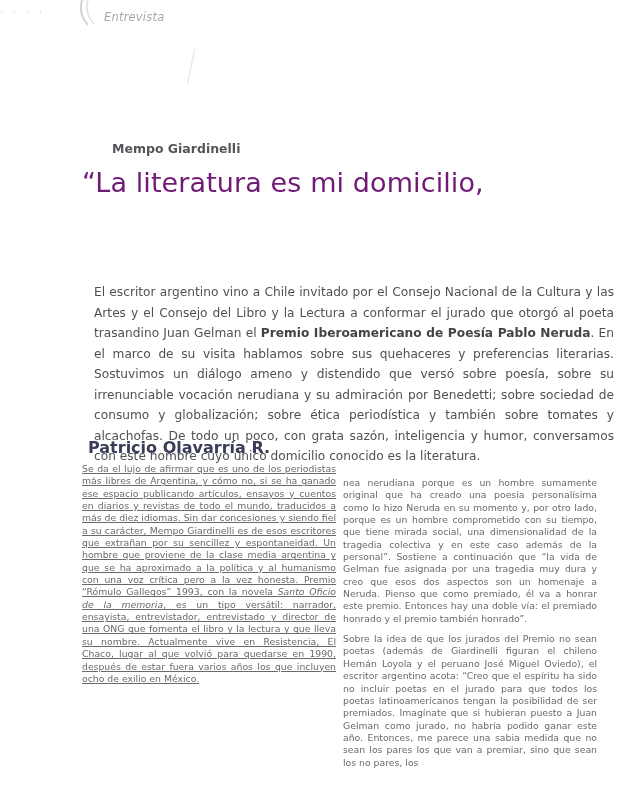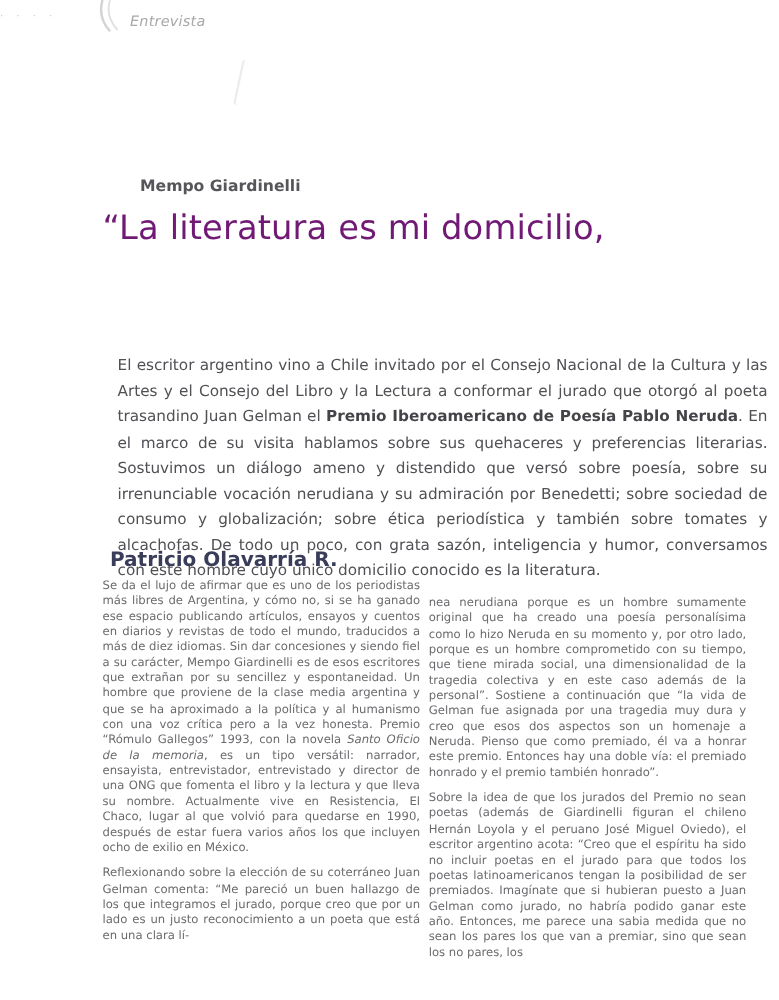--- a/index.html
+++ b/index.html
@@ -13,21 +13,21 @@
   .byline-top { position: absolute; left: 80px; top: 141px; font-size: 12.5px; font-weight: bold; color: #55555a; margin-left: 32px; }
   .headline { position: absolute; left: 78px; top: 162px; font-size: 27px; line-height: 33px;
               color: #701a75; font-weight: normal; margin: 4px; letter-spacing: 0.1px; }
   .intro { position: absolute; left: 78px; top: 266px; width: 520px; font-size: 12.2px; line-height: 20.5px;
            color: #505055; margin: 16px; text-align: justify; }
   .intro b { color: #444448; }
   .author { position: absolute; left: 78px; top: 428px; font-size: 16px; font-weight: bold; color: #3a3d5a; margin: 10px; }
   .col { position: absolute; top: 463px; width: 254px; font-size: 9.3px; line-height: 12.35px; color: #6a6a6e;
          text-align: justify; }
   .col p { margin: 0 0 8px 0; }
-  .col-left { left: 82px; }
+  .col-left { left: 82px; text-decoration: underline; }
   .col-right { left: 343px; top: 465px; margin-top: 12px; }
   .col em { font-style: italic; }
 </style>
 </head>
 <body>
 
 <div class="dots">· · · ·</div>
 <svg class="section-mark" viewBox="0 0 24 26">
   <path d="M6 0 Q2 14 12 25" stroke="#d4d4d4" stroke-width="2" fill="none"></path>
   <path d="M12 0 Q8 13 18 24" stroke="#e0e0e0" stroke-width="1.5" fill="none"></path>
@@ -39,19 +39,18 @@
 <h1 class="headline">
   <span>“La literatura es mi domicilio,</span><br>
 </h1>
 
 <p class="intro"><span>El escritor argentino vino a Chile invitado por el Consejo Nacional de la Cultura y las Artes y el Consejo del Libro y la Lectura a conformar el jurado que otorgó al poeta trasandino Juan Gelman el </span><b>Premio Iberoamericano de Poesía Pablo Neruda</b><span>. En el marco de su visita hablamos sobre sus quehaceres y preferencias literarias. Sostuvimos un diálogo ameno y distendido que versó sobre poesía, sobre su irrenunciable vocación nerudiana y su admiración por Benedetti; sobre sociedad de consumo y globalización; sobre ética periodística y también sobre tomates y alcachofas. De todo un poco, con grata sazón, inteligencia y humor, conversamos con este hombre cuyo único domicilio conocido es la literatura.</span></p>
 
 <h2 class="author">Patricio Olavarría R.</h2>
 
 <div class="col col-left">
   <p><span>Se da el lujo de afirmar que es uno de los periodistas más libres de Argentina, y cómo no, si se ha ganado ese espacio publicando artículos, ensayos y cuentos en diarios y revistas de todo el mundo, traducidos a más de diez idiomas. Sin dar concesiones y siendo fiel a su carácter, Mempo Giardinelli es de esos escritores que extrañan por su sencillez y espontaneidad. Un hombre que proviene de la clase media argentina y que se ha aproximado a la política y al humanismo con una voz crítica pero a la vez honesta. Premio “Rómulo Gallegos” 1993, con la novela </span><em>Santo Oficio de la memoria</em><span>, es un tipo versátil: narrador, ensayista, entrevistador, entrevistado y director de una ONG que fomenta el libro y la lectura y que lleva su nombre. Actualmente vive en Resistencia, El Chaco, lugar al que volvió para quedarse en 1990, después de estar fuera varios años los que incluyen ocho de exilio en México.</span></p>
-  <p>Reflexionando sobre la elección de su coterráneo Juan Gelman comenta: “Me pareció un buen hallazgo de los que integramos el jurado, porque creo que por un lado es un justo reconocimiento a un poeta que está en una clara lí-</p>
 </div>
 
 <div class="col col-right">
   <p>nea nerudiana porque es un hombre sumamente original que ha creado una poesía personalísima como lo hizo Neruda en su momento y, por otro lado, porque es un hombre comprometido con su tiempo, que tiene mirada social, una dimensionalidad de la tragedia colectiva y en este caso además de la personal”. Sostiene a continuación que “la vida de Gelman fue asignada por una tragedia muy dura y creo que esos dos aspectos son un homenaje a Neruda. Pienso que como premiado, él va a honrar este premio. Entonces hay una doble vía: el premiado honrado y el premio también honrado”.</p>
   <p>Sobre la idea de que los jurados del Premio no sean poetas (además de Giardinelli figuran el chileno Hernán Loyola y el peruano José Miguel Oviedo), el escritor argentino acota: “Creo que el espíritu ha sido no incluir poetas en el jurado para que todos los poetas latinoamericanos tengan la posibilidad de ser premiados. Imagínate que si hubieran puesto a Juan Gelman como jurado, no habría podido ganar este año. Entonces, me parece una sabia medida que no sean los pares los que van a premiar, sino que sean los no pares, los</p>
 </div>
 
 </body></html>

